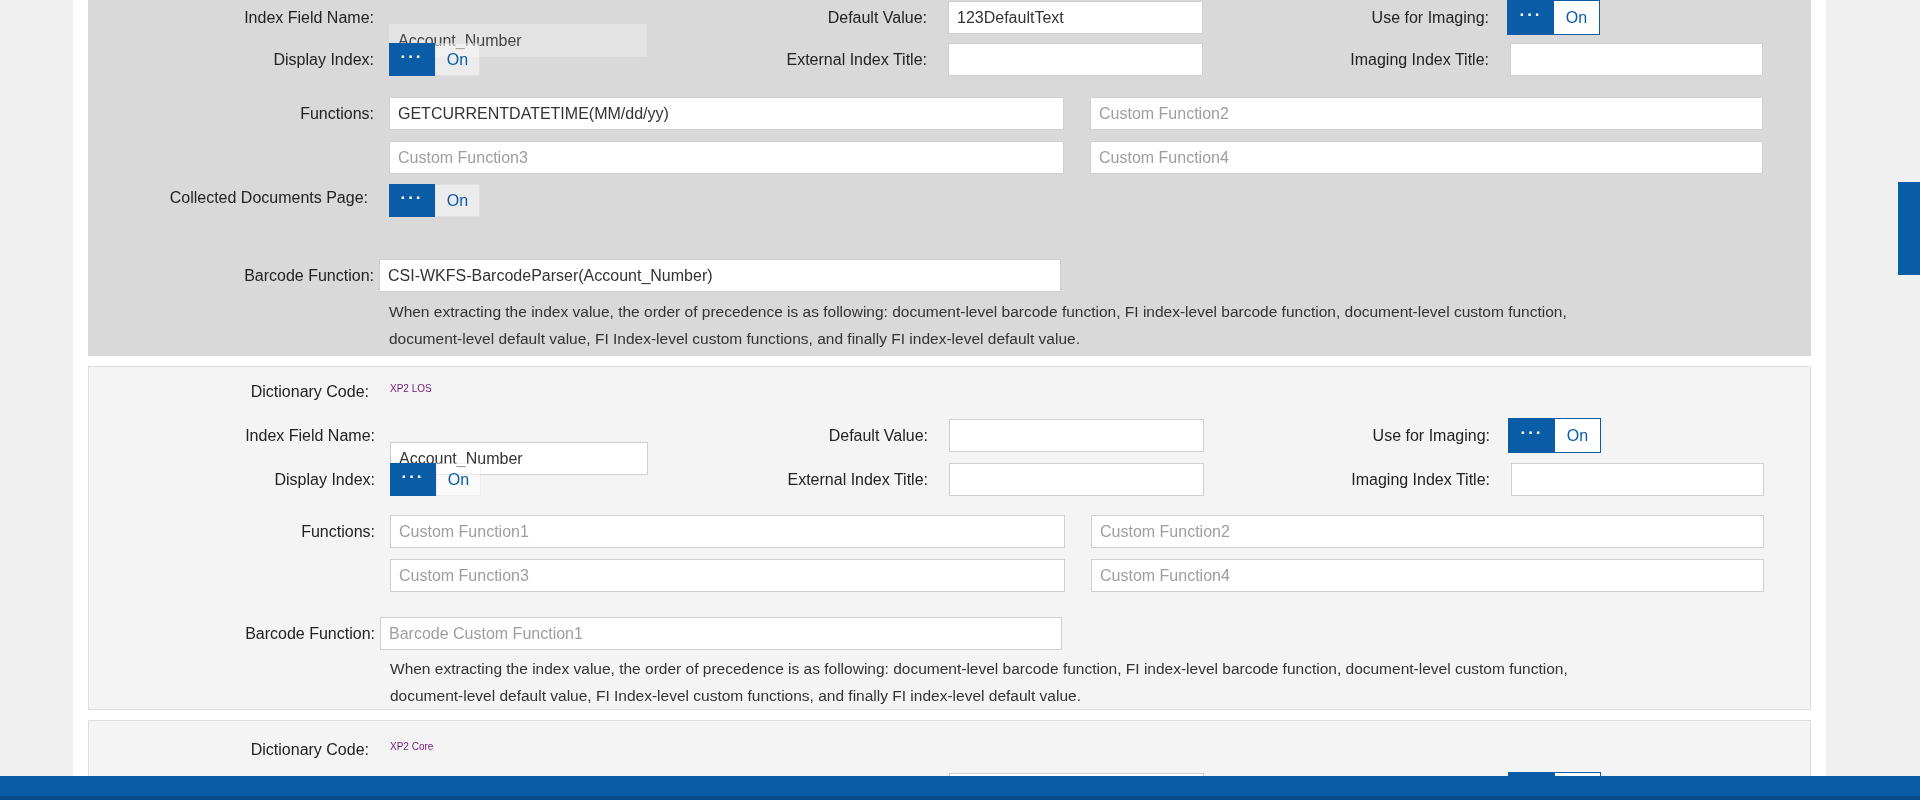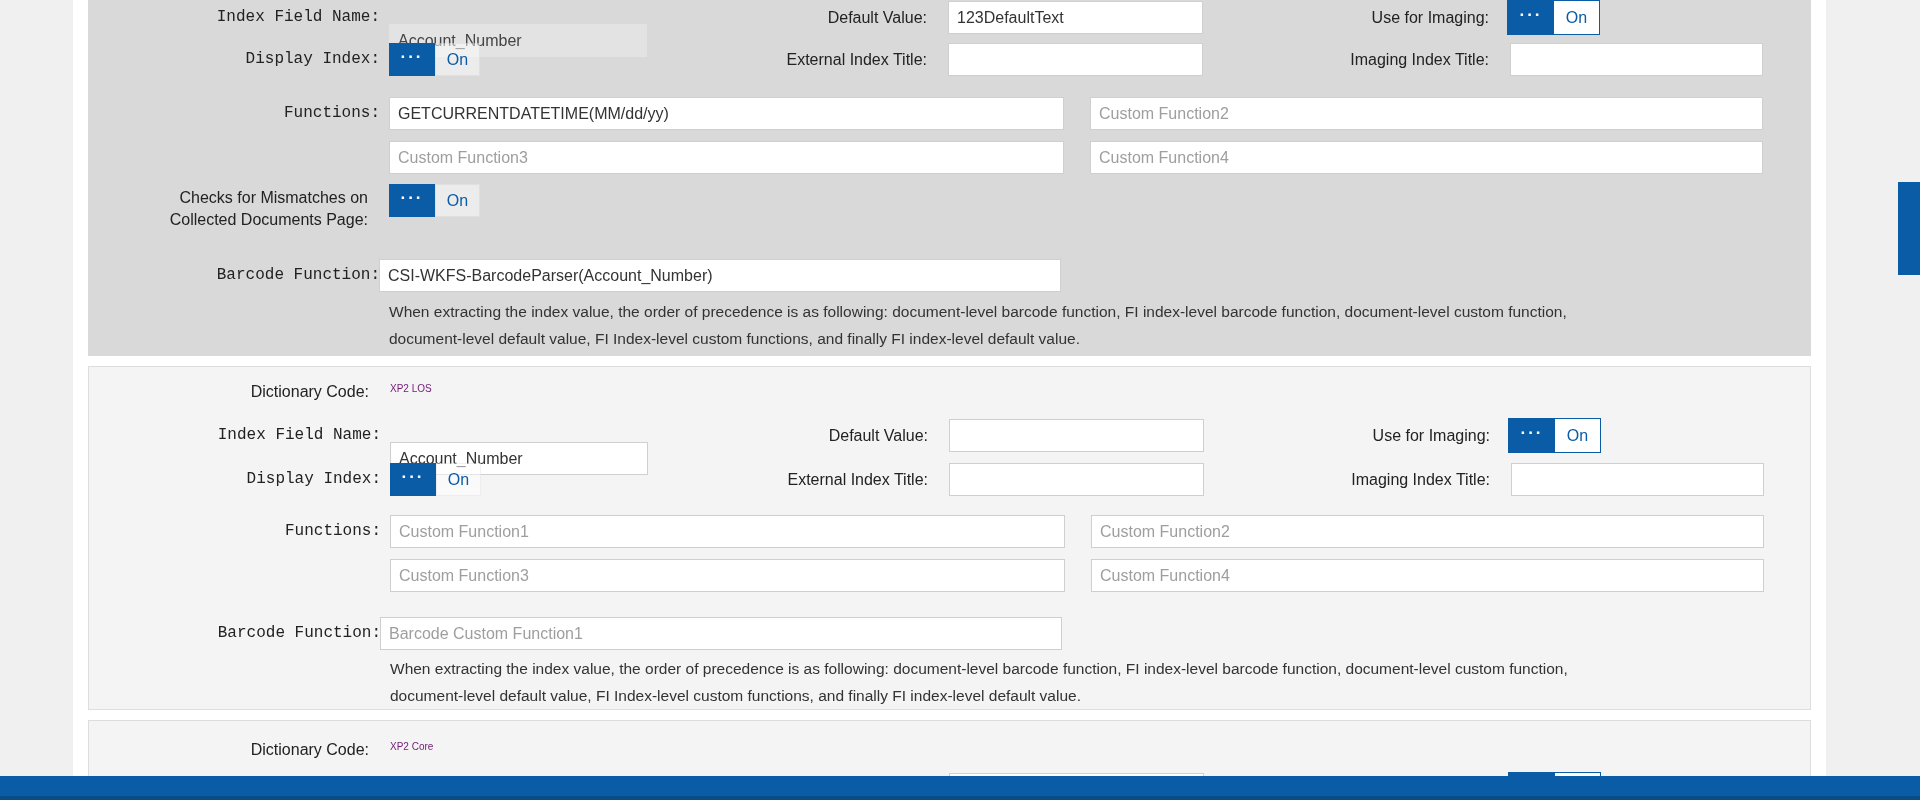--- a/index.html
+++ b/index.html
@@ -8,21 +8,21 @@
   .page { position:relative; width:1920px; height:800px; background:#f0f0f0; }
   .white-bg { position:absolute; left:73px; top:0; width:1753px; height:800px; background:#ffffff; }
 
   .sec { position:absolute; left:88px; width:1723px; }
   .sec1 { top:0; height:356px; background:#d9d9d9; }
   .sec2 { top:366px; height:344px; background:#f4f4f4; border:1px solid #dddddd; }
   .sec3 { top:720px; height:80px; background:#f4f4f4; border:1px solid #dddddd; }
 
   .row { position:absolute; left:0; right:0; height:34px; }
   .lbl { position:absolute; font-size:16px; color:#222; line-height:33px; text-align:right; white-space:nowrap; }
-  .c1 { left:12px; width:280px;font-family:Liberation Mono, monospace; }
+  .c1 { left:6px; width:280px; }
   .c2 { left:560px; width:279px; }
   .c3 { left:1150px; width:251px; }
 
   .inp { position:absolute; height:33px; border:1px solid #cfcfcf; background:#fff;
          font-family:"Liberation Sans", sans-serif; font-size:16px; color:#333; padding:0 8px; }
   .inp::placeholder { color:#9e9e9e; opacity:1; }
   .inp-disabled { background:#e3e3e3; border-color:#e3e3e3; color:#444; }
   .f1 { left:301px; width:258px;margin-top:23px; }
   .f2 { left:860px; width:255px; }
   .f3i { left:1422px; width:253px; }
@@ -88,21 +88,20 @@
       <input class="inp fw1" value="GETCURRENTDATETIME(MM/dd/yy)" style="">
       <input class="inp fw2" placeholder="Custom Function2" style="">
     </div>
 
     <div class="row" style="top:141px">
       <input class="inp fw1" placeholder="Custom Function3" style="">
       <input class="inp fw2" placeholder="Custom Function4" style="">
     </div>
 
     <div class="checks-lbl">
-      <div>Checks for Mismatches on</div>
       <div>Collected Documents Page:</div>
     </div>
     <div class="toggle plain t1" style="top:184px">
       <span class="dots">···</span>
       <span class="state">On</span>
     </div>
 
     <div class="row" style="top:259px">
       <span class="lbl c1">Barcode Function:</span>
       <input class="inp fbar" value="CSI-WKFS-BarcodeParser(Account_Number)" style="">

